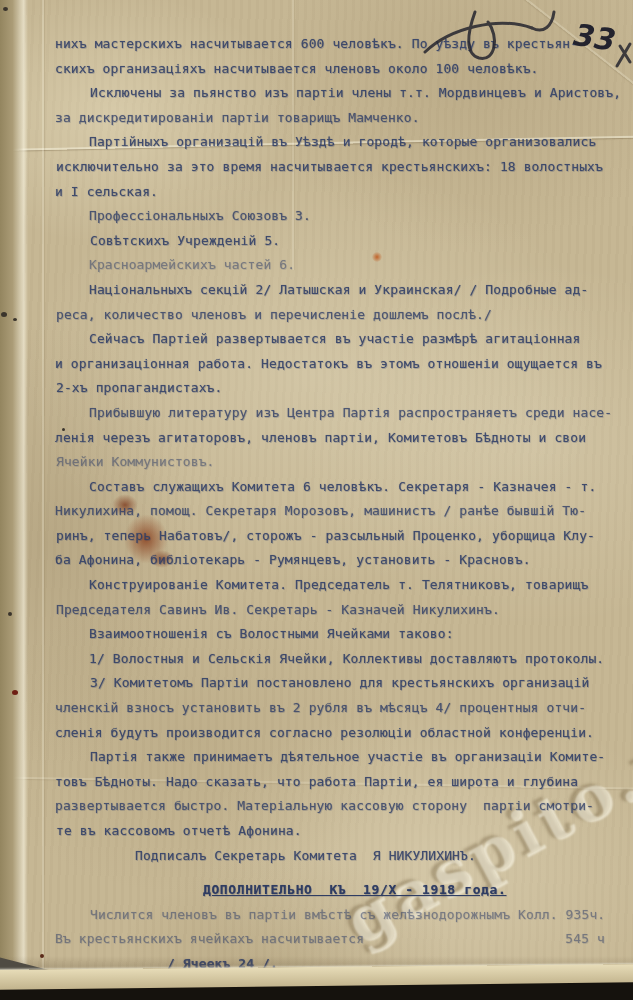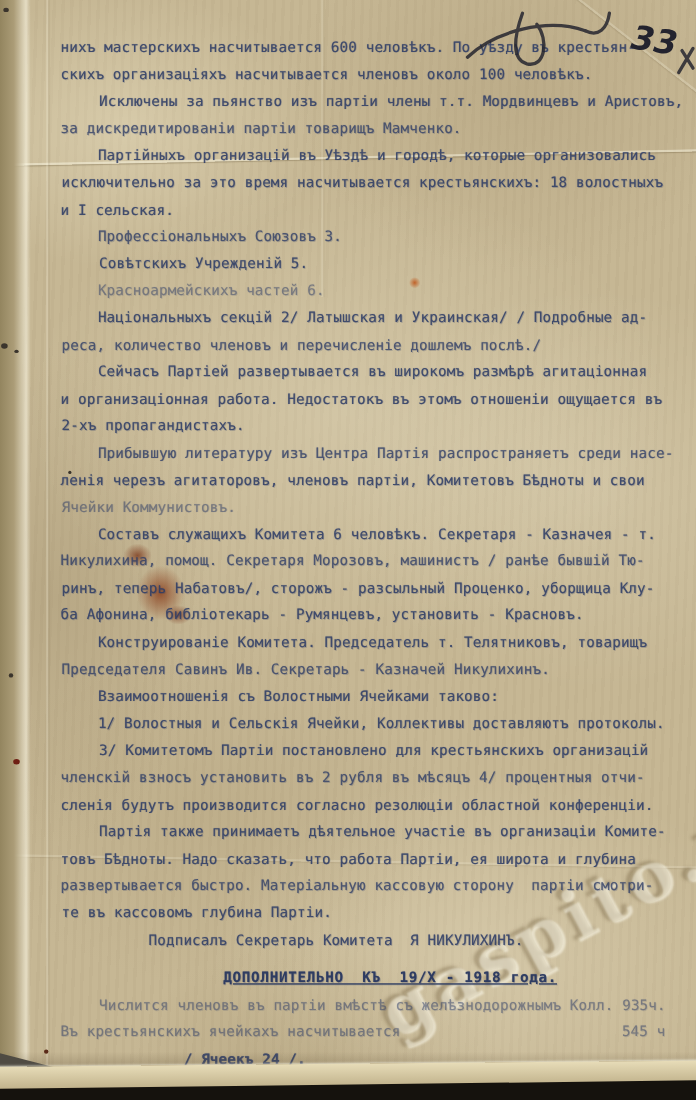--- a/index.html
+++ b/index.html
@@ -87,41 +87,41 @@
         <div class="line indent"><span>Исключены за пьянство изъ партіи члены т.т. Мордвинцевъ и Аристовъ,</span></div>
         <div class="line flush"><span>за дискредитированіи партіи товарищъ Мамченко.</span></div>
         <div class="line indent"><span>Партійныхъ организацій въ Уѣздѣ и городѣ, которые организовались</span></div>
         <div class="line flush"><span>исключительно за это время насчитывается крестьянскихъ: 18 волостныхъ</span></div>
         <div class="line flush"><span>и I сельская.</span></div>
         <div class="line indent"><span>Профессіональныхъ Союзовъ 3.</span></div>
         <div class="line indent"><span>Совѣтскихъ Учрежденій 5.</span></div>
         <div class="line indent dim"><span>Красноармейскихъ частей 6.</span></div>
         <div class="line indent"><span>Національныхъ секцій 2/ Латышская и Украинская/ / Подробные ад-</span></div>
         <div class="line flush"><span>реса, количество членовъ и перечисленіе дошлемъ послѣ./</span></div>
-        <div class="line indent"><span>Сейчасъ Партіей развертывается въ широкомъ размѣрѣ агитаціонная</span></div>
+        <div class="line indent"><span>Сейчасъ Партіей развертывается въ участіе размѣрѣ агитаціонная</span></div>
         <div class="line flush"><span>и организаціонная работа. Недостатокъ въ этомъ отношеніи ощущается въ</span></div>
         <div class="line flush"><span>2-хъ пропагандистахъ.</span></div>
         <div class="line indent"><span>Прибывшую литературу изъ Центра Партія распространяетъ среди насе-</span></div>
         <div class="line flush"><span>ленія черезъ агитаторовъ, членовъ партіи, Комитетовъ Бѣдноты и свои</span></div>
         <div class="line flush dim"><span>Ячейки Коммунистовъ.</span></div>
         <div class="line indent"><span>Составъ служащихъ Комитета 6 человѣкъ. Секретаря - Казначея - т.</span></div>
         <div class="line flush"><span>Никулихина, помощ. Секретаря Морозовъ, машинистъ / ранѣе бывшій Тю-</span></div>
         <div class="line flush"><span>ринъ, теперь Набатовъ/, сторожъ - разсыльный Проценко, уборщица Клу-</span></div>
         <div class="line flush"><span>ба Афонина, библіотекарь - Румянцевъ, установить - Красновъ.</span></div>
         <div class="line indent"><span>Конструированіе Комитета. Председатель т. Телятниковъ, товарищъ</span></div>
         <div class="line flush"><span>Председателя Савинъ Ив. Секретарь - Казначей Никулихинъ.</span></div>
         <div class="line indent"><span>Взаимоотношенія съ Волостными Ячейками таково:</span></div>
         <div class="line indent"><span>1/ Волостныя и Сельскія Ячейки, Коллективы доставляютъ протоколы.</span></div>
         <div class="line indent"><span>3/ Комитетомъ Партіи постановлено для крестьянскихъ организацій</span></div>
         <div class="line flush"><span>членскій взносъ установить въ 2 рубля въ мѣсяцъ 4/ процентныя отчи-</span></div>
         <div class="line flush"><span>сленія будутъ производится согласно резолюціи областной конференціи.</span></div>
         <div class="line indent"><span>Партія также принимаетъ дѣятельное участіе въ организаціи Комите-</span></div>
         <div class="line flush"><span>товъ Бѣдноты. Надо сказать, что работа Партіи, ея широта и глубина</span></div>
         <div class="line flush"><span>развертывается быстро. Матеріальную кассовую сторону  партіи смотри-</span></div>
-        <div class="line flush"><span>те въ кассовомъ глубина Партіи.</span></div>
+        <div class="line flush"><span>те въ кассовомъ отчетѣ Афонина.</span></div>
         <div class="line sign"><span>Подписалъ Секретарь Комитета  Я НИКУЛИХИНЪ.</span></div>
         <div class="line heading"><span>ДОПОЛНИТЕЛЬНО  КЪ  19/X - 1918 года.</span></div>
         <div class="line indent dim"><span>Числится членовъ въ партіи вмѣстѣ съ желѣзнодорожнымъ Колл. 935ч.</span></div>
         <div class="line flush dim"><span>Въ крестьянскихъ ячейкахъ насчитывается</span><span class="right">545 ч</span></div>
         <div class="line closing"><span>/ Ячеекъ 24 /.</span></div>
       </div>
 
     <svg class="handwriting" width="253" height="92" viewBox="0 0 253 92">
       <g fill="none" stroke="#26262f" stroke-width="3" stroke-linecap="round" opacity="0.85">
         <path d="M45,52 C70,28 118,16 152,28"></path>

